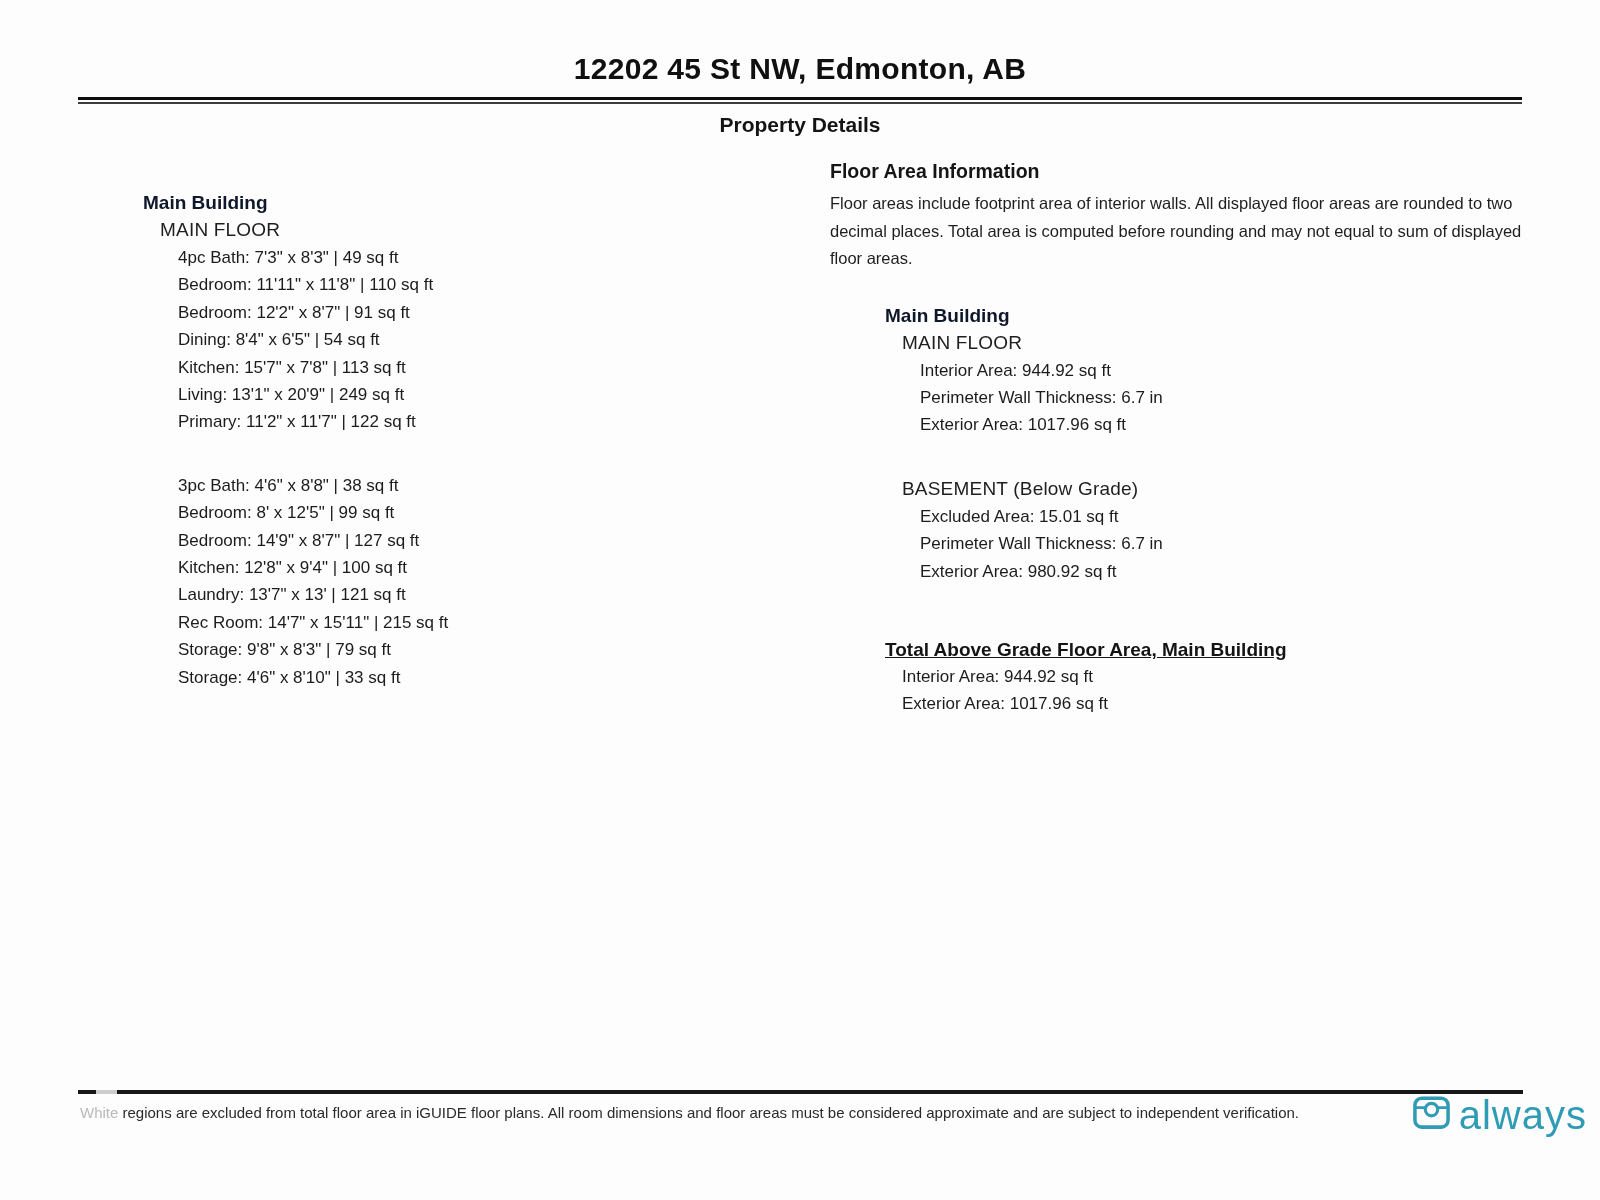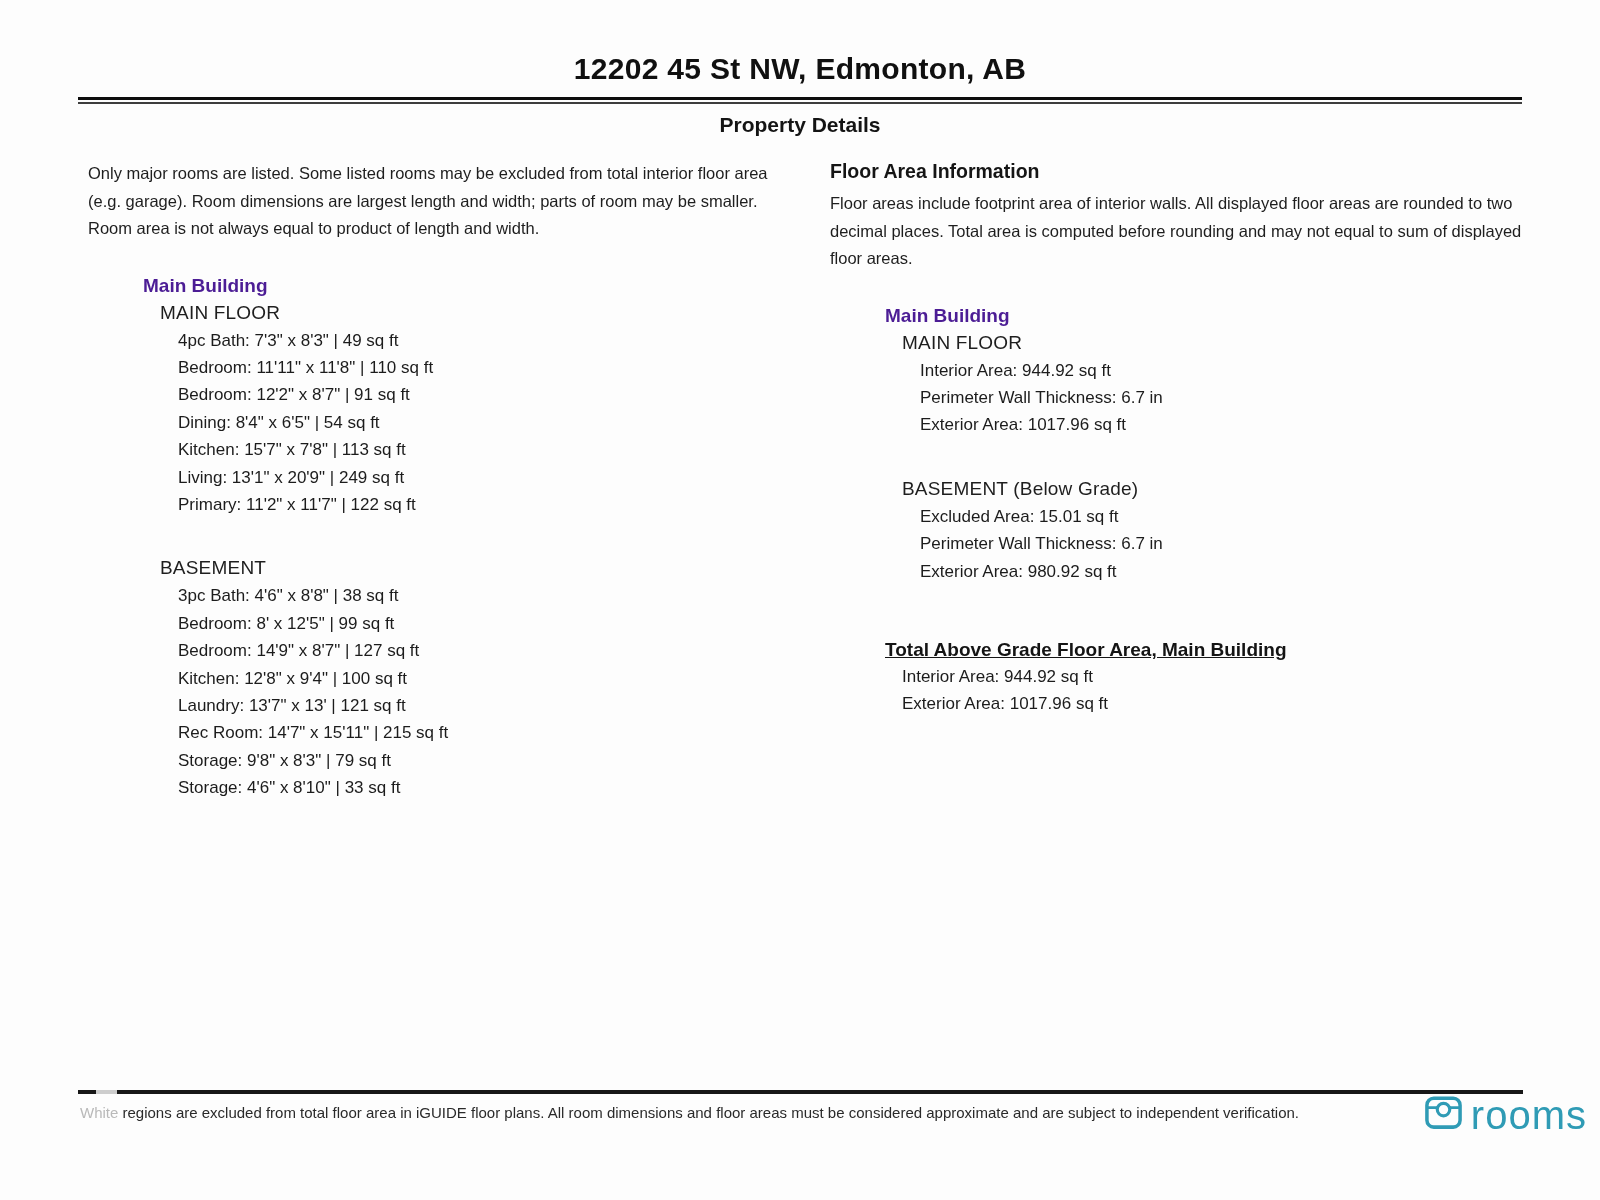--- a/index.html
+++ b/index.html
@@ -47,21 +47,21 @@
     font-size:19.5px; font-weight:bold; color:#151515;
   }
   .section-desc {
     margin:0;
     max-width:692px;
     font-size:16.5px; line-height:27.5px; color:#1e1e1e;
   }
   .building { margin-top:32px; margin-left:55px; }
   .building-name {
     margin:0;
-    font-size:19px; font-weight:bold; color:#4c1d95;
+    font-size:19px; font-weight:bold; color:#0f172a;
   }
   .floor { margin-top:2px; }
   .floor + .floor { margin-top:36px; }
   .floor-name {
     margin-left:17px;
     font-size:19px; line-height:28px; color:#1e1e1e;
     letter-spacing:.2px;
   }
   .room-line, .stat-line {
     margin-left:35px;
@@ -114,38 +114,36 @@
 
   <div class="header">
     <h1 class="title">12202 45 St NW, Edmonton, AB</h1>
     <div class="title-rule"></div>
     <h2 class="subtitle">Property Details</h2>
   </div>
 
   <div class="columns">
 
     <section class="col">
-      <p class="section-desc">Only major rooms are listed. Some listed rooms may be excluded from total interior floor area (e.g. garage). Room dimensions are largest length and width; parts of room may be smaller. Room area is not always equal to product of length and width.</p>
 
       <div class="building">
         <h4 class="building-name">Main Building</h4>
 
         <div class="floor">
           <div class="floor-name">MAIN FLOOR</div>
           <div class="room-line">4pc Bath: 7'3" x 8'3" | 49 sq ft</div>
           <div class="room-line">Bedroom: 11'11" x 11'8" | 110 sq ft</div>
           <div class="room-line">Bedroom: 12'2" x 8'7" | 91 sq ft</div>
           <div class="room-line">Dining: 8'4" x 6'5" | 54 sq ft</div>
           <div class="room-line">Kitchen: 15'7" x 7'8" | 113 sq ft</div>
           <div class="room-line">Living: 13'1" x 20'9" | 249 sq ft</div>
           <div class="room-line">Primary: 11'2" x 11'7" | 122 sq ft</div>
         </div>
 
         <div class="floor">
-          <div class="floor-name">BASEMENT</div>
           <div class="room-line">3pc Bath: 4'6" x 8'8" | 38 sq ft</div>
           <div class="room-line">Bedroom: 8' x 12'5" | 99 sq ft</div>
           <div class="room-line">Bedroom: 14'9" x 8'7" | 127 sq ft</div>
           <div class="room-line">Kitchen: 12'8" x 9'4" | 100 sq ft</div>
           <div class="room-line">Laundry: 13'7" x 13' | 121 sq ft</div>
           <div class="room-line">Rec Room: 14'7" x 15'11" | 215 sq ft</div>
           <div class="room-line">Storage: 9'8" x 8'3" | 79 sq ft</div>
           <div class="room-line">Storage: 4'6" x 8'10" | 33 sq ft</div>
         </div>
       </div>
@@ -189,18 +187,18 @@
     <div class="footer-row">
       <p class="footer-note"><span class="white-word">White</span><span> regions are excluded from total floor area in iGUIDE floor plans. All room dimensions and floor areas must be considered approximate and are subject to independent verification.</span></p>
       <div class="logo">
         <span>
           <svg width="39" height="39" viewBox="0 0 40 40" aria-hidden="true">
             <rect x="3" y="5.5" width="34" height="29.5" rx="7" fill="none" stroke="#2F9BB5" stroke-width="3.6"></rect>
             <line x1="4" y1="15" x2="36" y2="15" stroke="#2F9BB5" stroke-width="3"></line>
             <circle cx="20" cy="17" r="6.4" fill="#fdfdfd" stroke="#2F9BB5" stroke-width="3.2"></circle>
           </svg>
         </span>
-        <span class="logo-text">rooms</span>
+        <span class="logo-text">always</span>
       </div>
     </div>
   </div>
 
 </div>
 
 </body></html>

